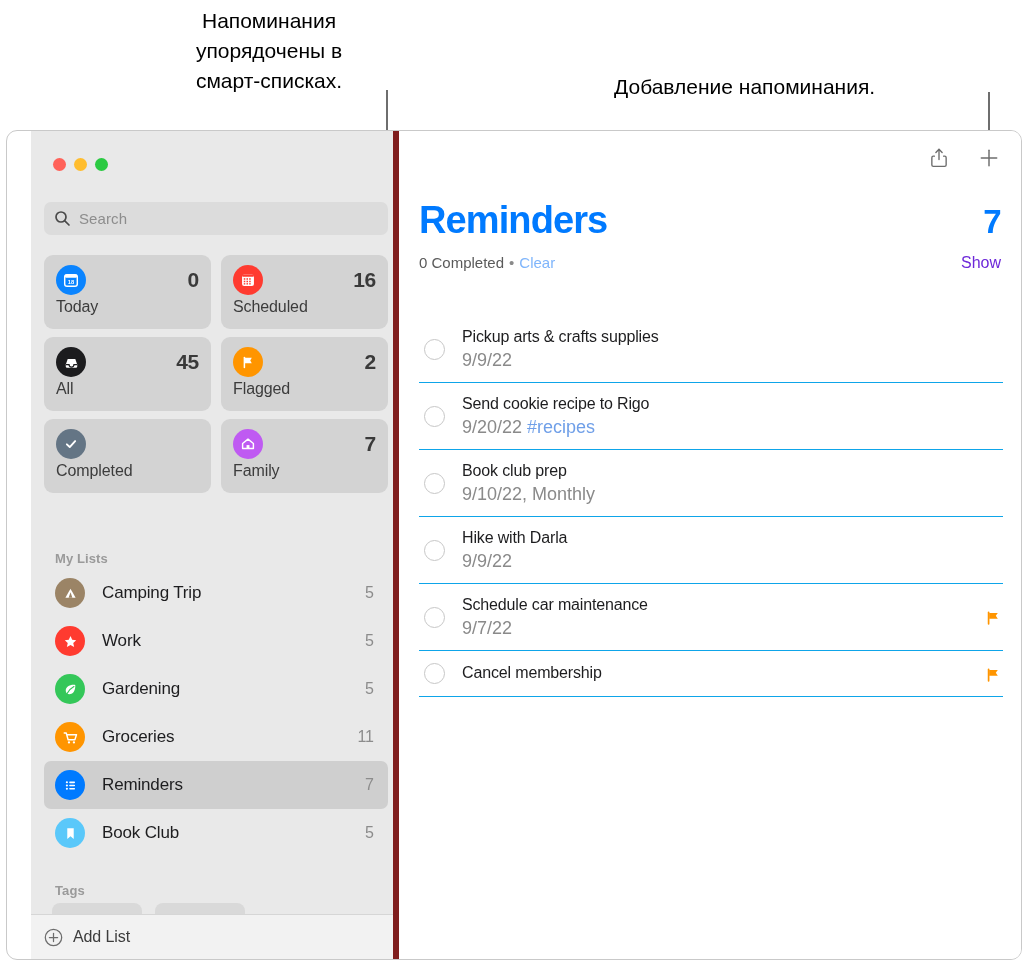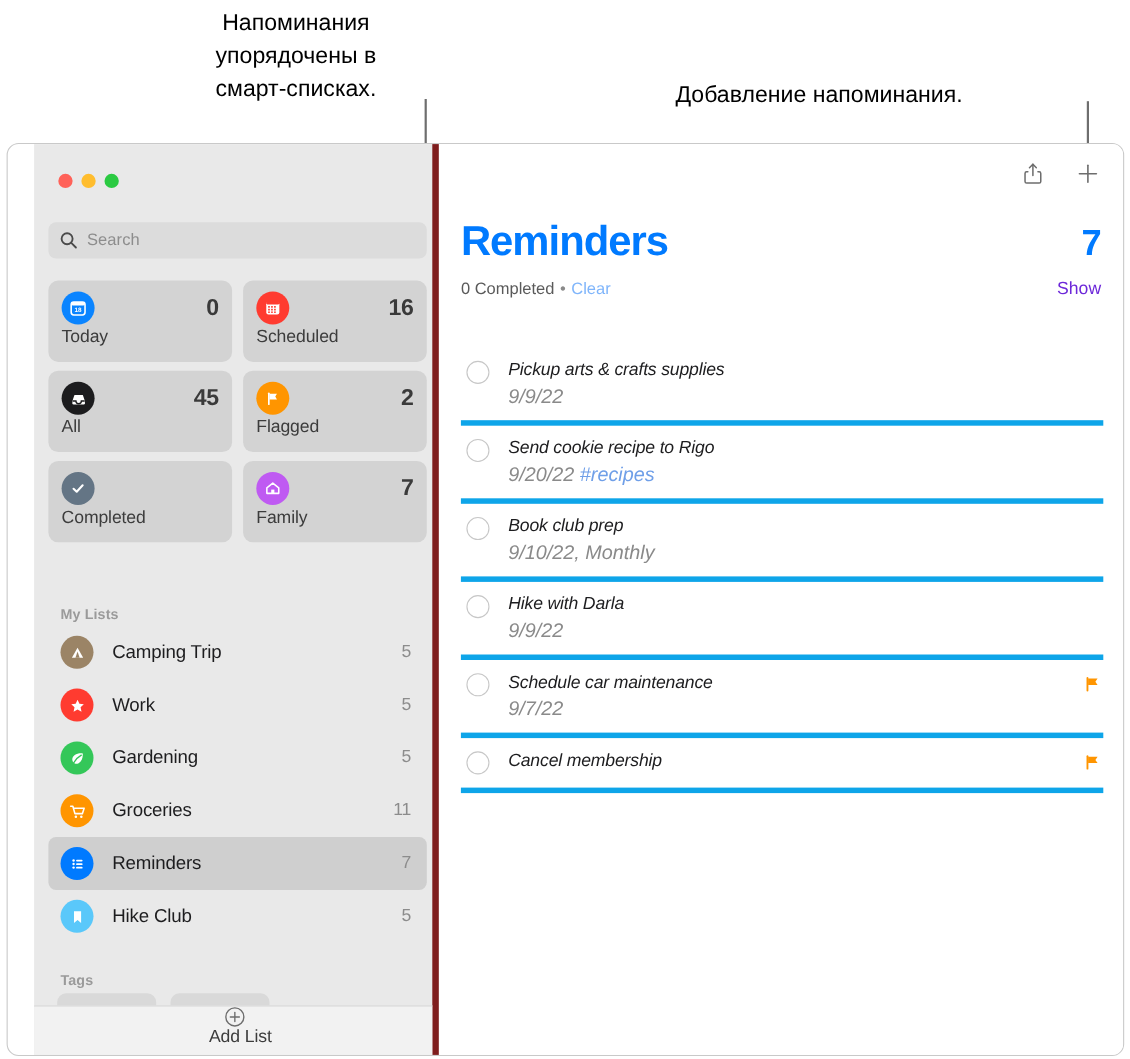--- a/index.html
+++ b/index.html
@@ -136,21 +136,20 @@
   }
 
   
   #add-list-bar {
     position: absolute; left: 0; bottom: 0;
     width: 100%; height: 45px;
     background: #f2f2f2;
     border-top: 1px solid #d6d6d6;
     display: flex; align-items: center;
     padding-left: 13px;
-    flex-direction: column;
   }
   #add-list-bar .plus-circle { width: 19px; height: 19px; flex: 0 0 19px; margin-right: 10px; }
   #add-list-bar .al-label { font-size: 16px; color: #3c3c3c; letter-spacing: -.1px; }
 
   
   #content { flex: 1; position: relative; background: #ffffff; }
   #toolbar {
     position: absolute; right: 20px; top: 14px;
     display: flex; align-items: center; gap: 26px;
   }
@@ -166,25 +165,24 @@
     display: flex; align-items: baseline; justify-content: space-between;
     margin-top: 12px; font-size: 15px;
   }
   #sub-left { color: #5a5a5a; }
   #sub-left .dot { color: #8a8a8a; margin: 0 5px; }
   #clear-link { color: #7fb5fb; }
   #show-link { color: #6d28d9; font-size: 16px; }
 
   #reminders { position: absolute; left: 20px; right: 18px; top: 185px; }
   .rem-row {
-    display: flex; align-items: flex-start;
+    display: flex; align-items: center;
     padding: 11px 0 12px 0;
-    border-bottom: 5px solid #0ea5e9;
+    border-bottom: 1px solid #0ea5e9;
     min-height: 45px;
-    font-style: italic;
   }
   .rem-check {
     width: 21px; height: 21px; border-radius: 50%;
     border: 1.5px solid #c7c7c7;
     flex: 0 0 21px; margin-top: 1px; margin-right: 17px; margin-left: 5px;
   }
   .rem-body { flex: 1; }
   .rem-title { font-size: 16px; color: #1d1d1f; letter-spacing: -.15px; line-height: 20px; }
   .rem-sub { font-size: 18px; color: #8a8a8a; margin-top: 4px; line-height: 19px; }
   .rem-sub .tag { color: #6f9fe8; }
@@ -380,21 +378,21 @@
           <span class="list-name">Reminders</span>
           <span class="list-count">7</span>
         </div>
 
         <div class="list-row">
           <span class="list-icon" style="background:#5ac8fa">
             <svg viewBox="0 0 20 20" width="19" height="19">
               <path d="M6.6 4.6 h6.8 v11.2 l-3.4-2.8 -3.4 2.8 Z" fill="#fff"></path>
             </svg>
           </span>
-          <span class="list-name">Hike Club</span>
+          <span class="list-name">Book Club</span>
           <span class="list-count">5</span>
         </div>
       </div>
 
       <div id="tags-head">Tags</div>
       <div id="tags-row">
         <div class="tag-chip"></div>
         <div class="tag-chip"></div>
       </div>
 

